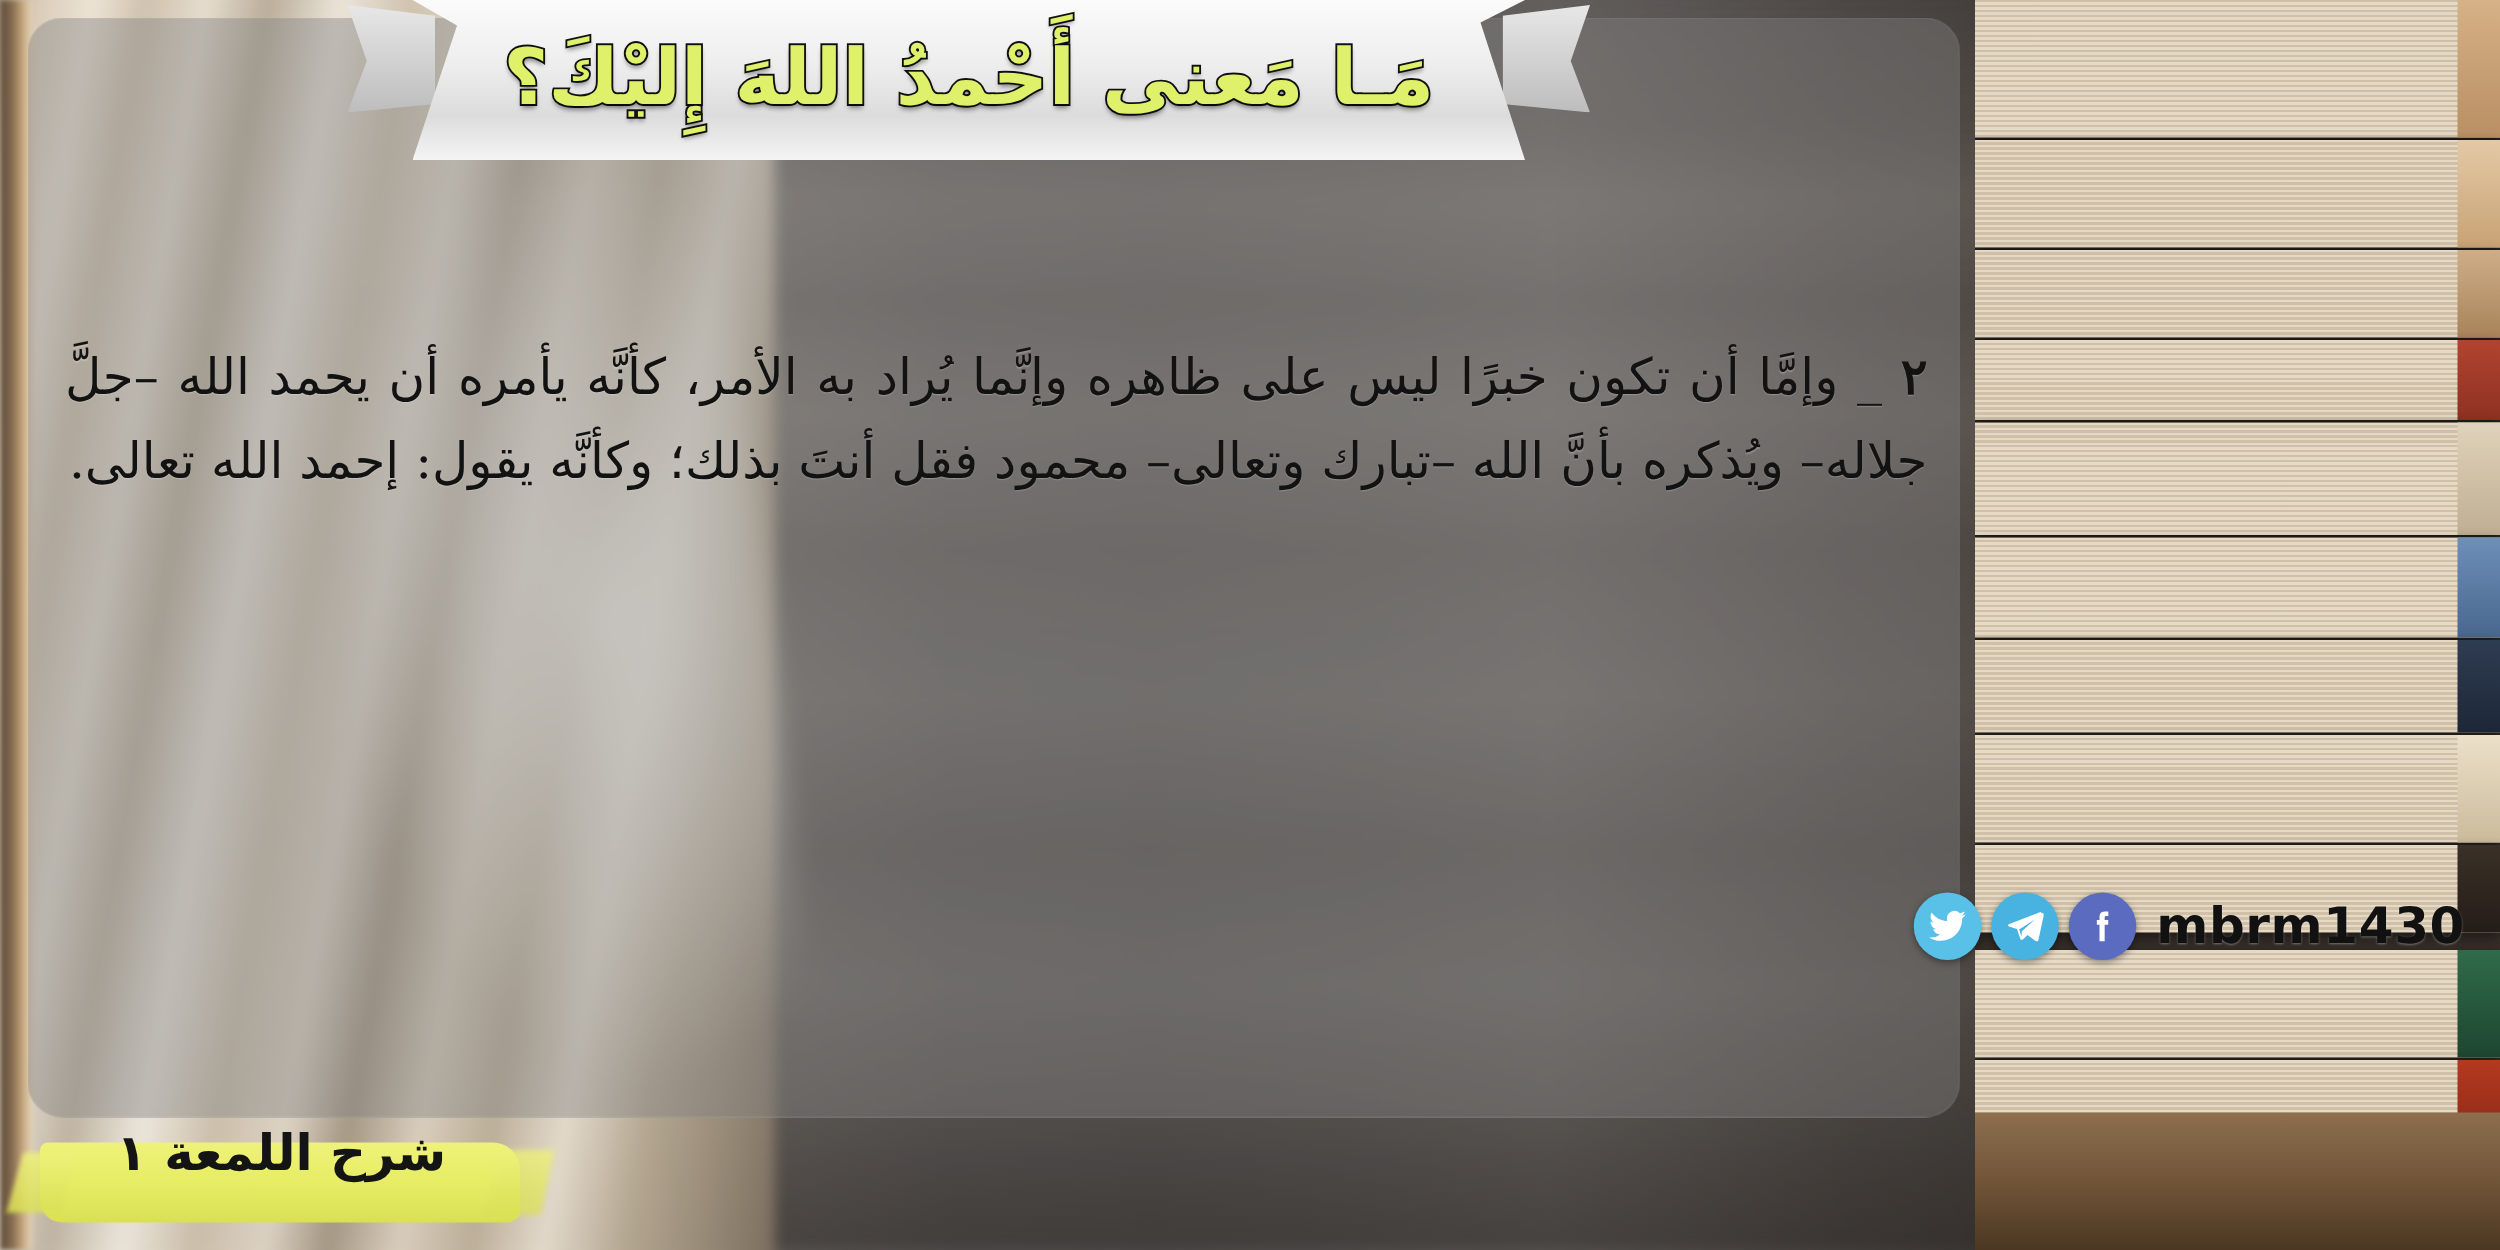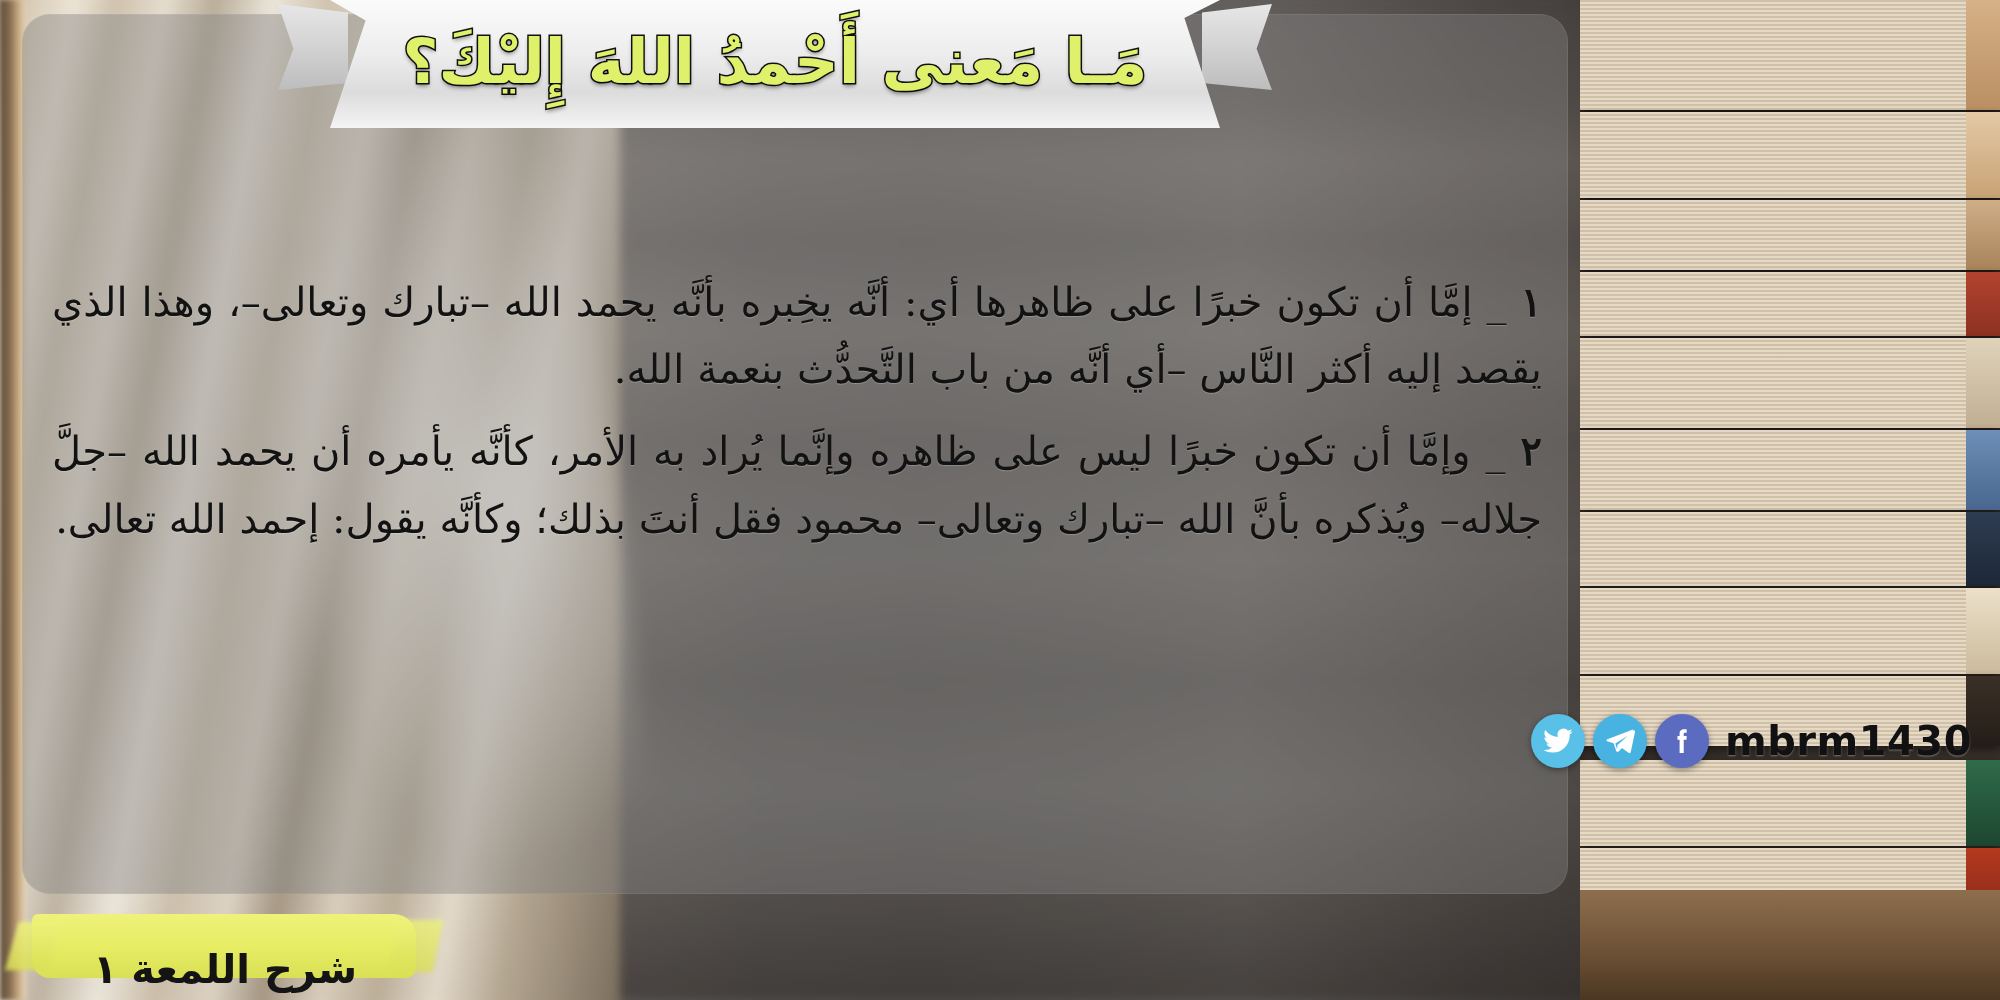--- a/index.html
+++ b/index.html
@@ -202,21 +202,21 @@
     font-size: 40px;
   }
   .dash { letter-spacing: -1px; }
 
   
   .badge {
     position: absolute;
     left: 10px; bottom: 8px;
     width: 430px; height: 92px;
     z-index: 7;
-    display: flex; align-items: flex-end; justify-content: center;
+    display: flex; align-items: flex-start; justify-content: center;
   }
   .badge .brush {
     position: absolute; left: 22px; right: 24px; top: 14px; height: 64px;
     background: linear-gradient(180deg, #eef27a 0%, #e6ec62 55%, #dae055 100%);
     border-radius: 6px 22px 10px 18px;
   }
   .badge .brush::before {
     content:""; position:absolute; left:-20px; top:8px; width:44px; height:48px;
     background: linear-gradient(180deg, #eef27a, #dae055);
     transform: skewX(-16deg); filter: blur(2px); opacity:.85;
@@ -324,25 +324,20 @@
   <div class="ribbon">
     <div class="tail-l"></div>
     <div class="tail-r"></div>
     <div class="plate"></div>
     <div class="title">مَـا مَعنى أَحْمدُ اللهَ إِليْكَ؟</div>
   </div>
 
 
   <div class="body">
 
-    <p class="item">
-      <span class="num">١</span>
-      <span class="dash">_</span>
-      <span>إمَّا أن تكون خبرًا على ظاهرها أي: أنَّه يخِبره بأنَّه يحمد الله –تبارك وتعالى–، وهذا الذي يقصد إليه أكثر النَّاس –أي أنَّه من باب التَّحدُّث بنعمة الله.</span>
-    </p>
 
     <p class="item">
       <span class="num">٢</span>
       <span class="dash">_</span>
       <span>وإمَّا أن تكون خبرًا ليس على ظاهره وإنَّما يُراد به الأمر، كأنَّه يأمره أن يحمد الله –جلَّ جلاله– ويُذكره بأنَّ الله –تبارك وتعالى– محمود فقل أنتَ بذلك؛ وكأنَّه يقول: إحمد الله تعالى.</span>
     </p>
   </div>
 
   <div class="badge">
     <div class="brush"></div>

